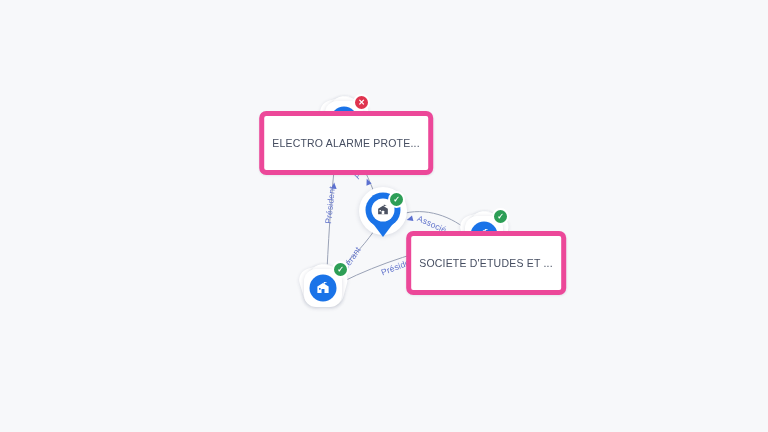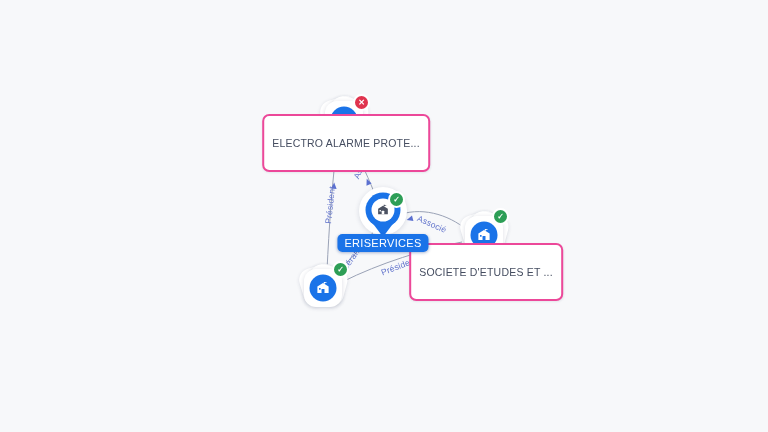--- a/index.html
+++ b/index.html
@@ -34,21 +34,21 @@
     position:absolute;z-index:4;width:13px;height:13px;border-radius:50%;
     border:2px solid #ffffff;color:#fff;
     display:flex;align-items:center;justify-content:center;
     font-size:8px;line-height:1;font-weight:bold;
   }
   .badge.green{background:#2d9e56;}
   .badge.red{background:#e0344e;}
   
   .namechip{
     position:absolute;z-index:5;transform:translate(-50%,-50%);
-    background:#ffffff;border:2px solid #ec4899;border-radius:7px;
+    background:#ffffff;border:5px solid #ec4899;border-radius:7px;
     padding:21px 8px;font-size:10.5px;color:#454d60;letter-spacing:.2px;
     white-space:nowrap;box-shadow:0 1px 2px rgba(28,42,80,.08);
   }
   .centerchip{
     background:#1a73e8;border:none;color:#ffffff;font-size:11px;
     border-radius:5px;padding:3px 7px;letter-spacing:.3px;
     box-shadow:0 1px 3px rgba(21,61,140,.35);
   }
   .halo{
     position:absolute;left:-24px;top:-25px;width:48px;height:48px;z-index:0;
@@ -119,21 +119,21 @@
             <rect fill="#1a73e8" x="9.6" y="13.5" width="4.8" height="6.5" rx="1"></rect>
             <rect fill="#1a73e8" x="5.6" y="12" width="2.6" height="2.6" rx="0.5"></rect>
           </svg>
         </div>
       </div>
       <div class="badge green" style="right:-6px;top:-8px;">
         <span>✓</span>
       </div>
     </div>
   </div>
-  <div class="namechip" style="left:486px;top:272px;">SOCIETE D'ETUDES ET ...</div>
+  <div class="namechip" style="left:486px;top:263px;">SOCIETE D'ETUDES ET ...</div>
 
   <div class="node" style="left:323px;top:288px;">
     <div class="iconstack">
       <div class="card b1"></div>
       <div class="card b2"></div>
       <div class="card">
         <div class="bluecircle">
           <svg width="15" height="15" viewBox="0 0 24 24">
             <path fill="#ffffff" d="M12 4 L3 9.5 V20 H21 V9.5 Z"></path>
             <path fill="#ffffff" d="M14.5 2.2 V5.5 H13.3 V2.2 Z M14.5 2.2 L19 3.2 L14.5 4.4 Z"></path>
@@ -160,15 +160,14 @@
           <path fill="#4b5262" d="M14.5 2.2 V5.5 H13.3 V2.2 Z M14.5 2.2 L19 3.2 L14.5 4.4 Z"></path>
           <rect fill="#ffffff" x="9.6" y="13.5" width="4.8" height="6.5" rx="1"></rect>
           <rect fill="#ffffff" x="5.6" y="12" width="2.6" height="2.6" rx="0.5"></rect>
         </g>
       </svg>
     </div>
     <div class="badge green" style="left:5px;top:-21px;">
       <span>✓</span>
     </div>
   </div>
-  <div class="namechip centerchip" style="left:383px;top:243px;">ERISERVICES</div>
 
 </div>
 
 </body></html>

